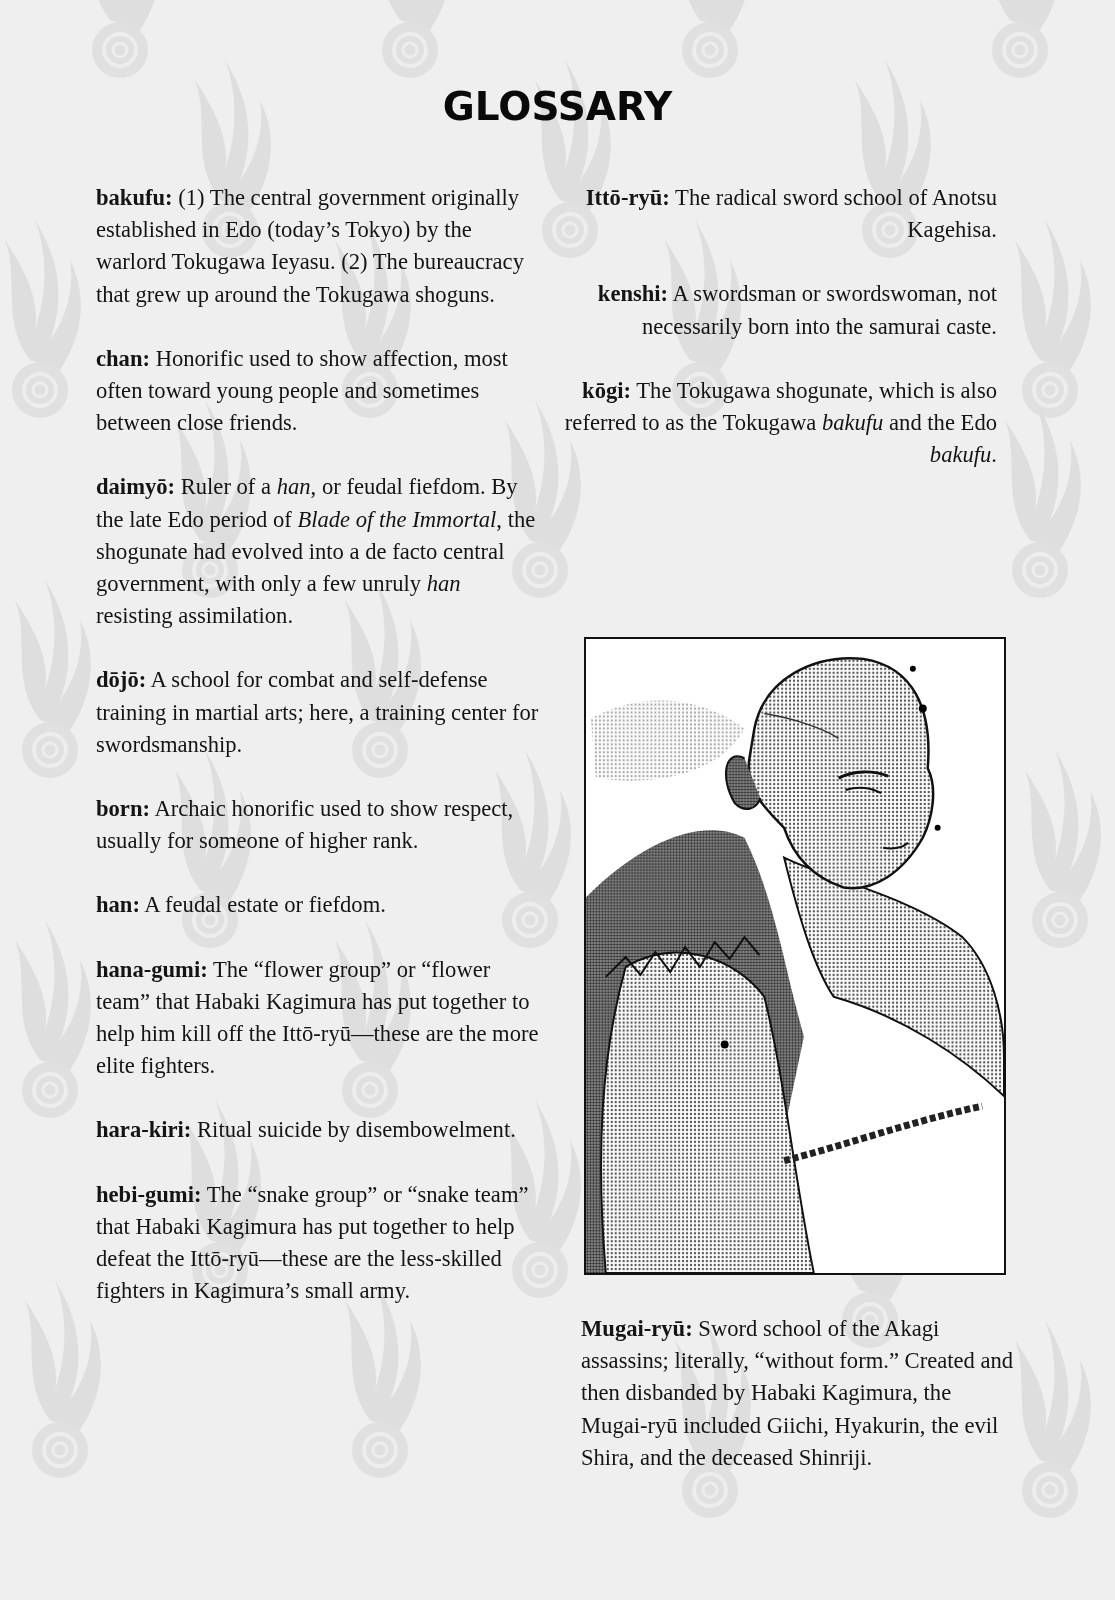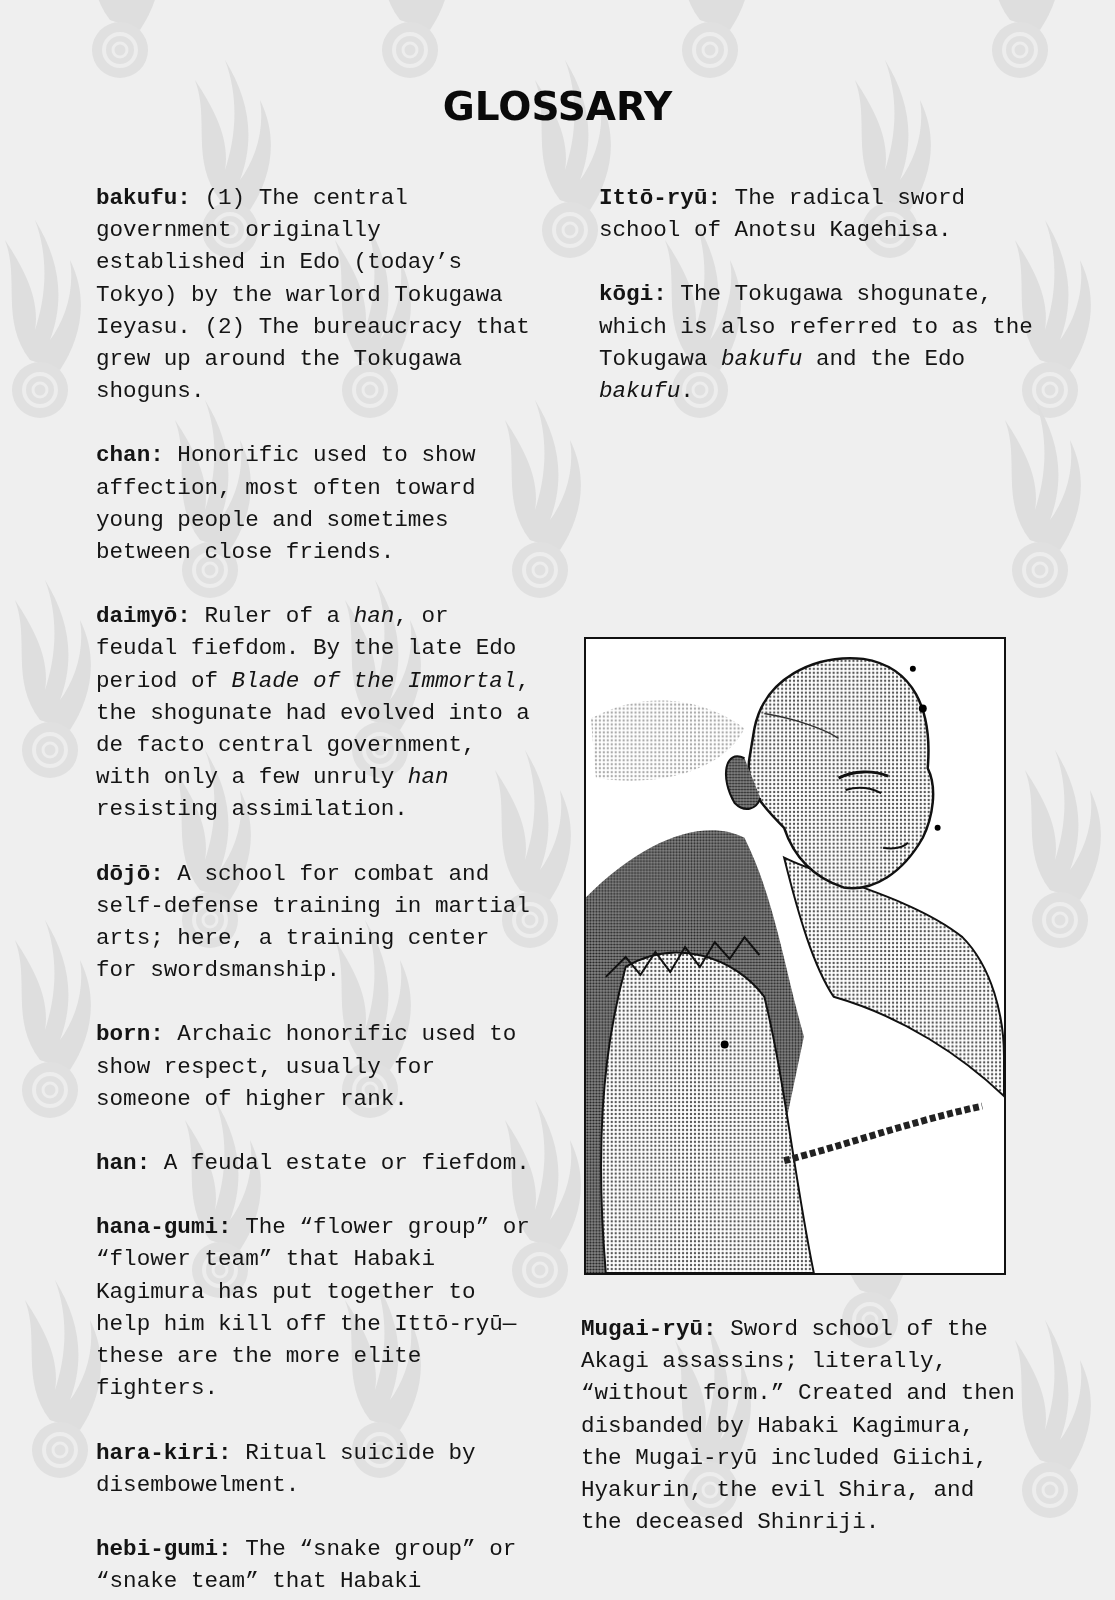--- a/index.html
+++ b/index.html
@@ -15,23 +15,23 @@
   }
   .page { position: relative; z-index: 1; width: 1115px; height: 1600px; }
   .title {
     position: absolute; top: 84px; left: 0; width: 1115px; text-align: center;
     font-family: "DejaVu Sans", "Liberation Sans", sans-serif;
     font-weight: bold; font-size: 39px; letter-spacing: 0px; color: #0a0a0a;
     margin: 0;
   }
   .col { position: absolute; top: 182px; }
   .col-left { left: 96px; width: 445px; }
-  .col-right { left: 599px; width: 440px; }
+  .col-right { left: 557px; width: 440px; text-align: right; }
   .entry {
-    font-family: Liberation Mono, monospace;
+    font-family: Liberation Serif, serif;
     font-size: 22.6px; line-height: 32.2px; margin: 0 0 32px 0;
   }
   .term { font-weight: bold; }
   .def { font-weight: normal; }
   .def i { font-style: italic; }
   .art-frame {
     position: absolute; left: 584px; top: 637px; width: 422px; height: 638px;
     border: 2.5px solid #111; background: #fff; overflow: hidden;
     box-sizing: border-box;
   }
@@ -91,20 +91,21 @@
       <p class="entry"><span class="term">daimyō:</span><span class="def"><span> Ruler of a </span><i>han</i><span>, or feudal fiefdom. By the late Edo period of </span><i>Blade of the Immortal</i><span>, the shogunate had evolved into a de facto central government, with only a few unruly </span><i>han</i><span> resisting assimilation.</span></span></p>
       <p class="entry"><span class="term">dōjō:</span><span class="def"><span> A school for combat and self-defense training in martial arts; here, a training center for swordsmanship.</span></span></p>
       <p class="entry"><span class="term">born:</span><span class="def"><span> Archaic honorific used to show respect, usually for someone of higher rank.</span></span></p>
       <p class="entry"><span class="term">han:</span><span class="def"><span> A feudal estate or fiefdom.</span></span></p>
       <p class="entry"><span class="term">hana-gumi:</span><span class="def"><span> The “flower group” or “flower team” that Habaki Kagimura has put together to help him kill off the Ittō-ryū—these are the more elite fighters.</span></span></p>
       <p class="entry"><span class="term">hara-kiri:</span><span class="def"><span> Ritual suicide by disembowelment.</span></span></p>
       <p class="entry"><span class="term">hebi-gumi:</span><span class="def"><span> The “snake group” or “snake team” that Habaki Kagimura has put together to help defeat the Ittō-ryū—these are the less-skilled fighters in Kagimura’s small army.</span></span></p>
     </div>
   <div class="col col-right">
       <p class="entry"><span class="term">Ittō-ryū:</span><span class="def"><span> The radical sword school of Anotsu Kagehisa.</span></span></p>
+      <p class="entry"><span class="term">kenshi:</span><span class="def"><span> A swordsman or swordswoman, not necessarily born into the samurai caste.</span></span></p>
       <p class="entry"><span class="term">kōgi:</span><span class="def"><span> The Tokugawa shogunate, which is also referred to as the Tokugawa </span><i>bakufu</i><span> and the Edo </span><i>bakufu</i><span>.</span></span></p>
     </div>
 
   <div class="art-frame">
     <svg viewBox="0 0 422 638" preserveAspectRatio="none">
       <defs>
         <pattern id="tone" width="4" height="4" patternUnits="userSpaceOnUse">
           <rect width="4" height="4" fill="#fff"></rect>
           <circle cx="2" cy="2" r="1.2" fill="#555"></circle>
         </pattern>

